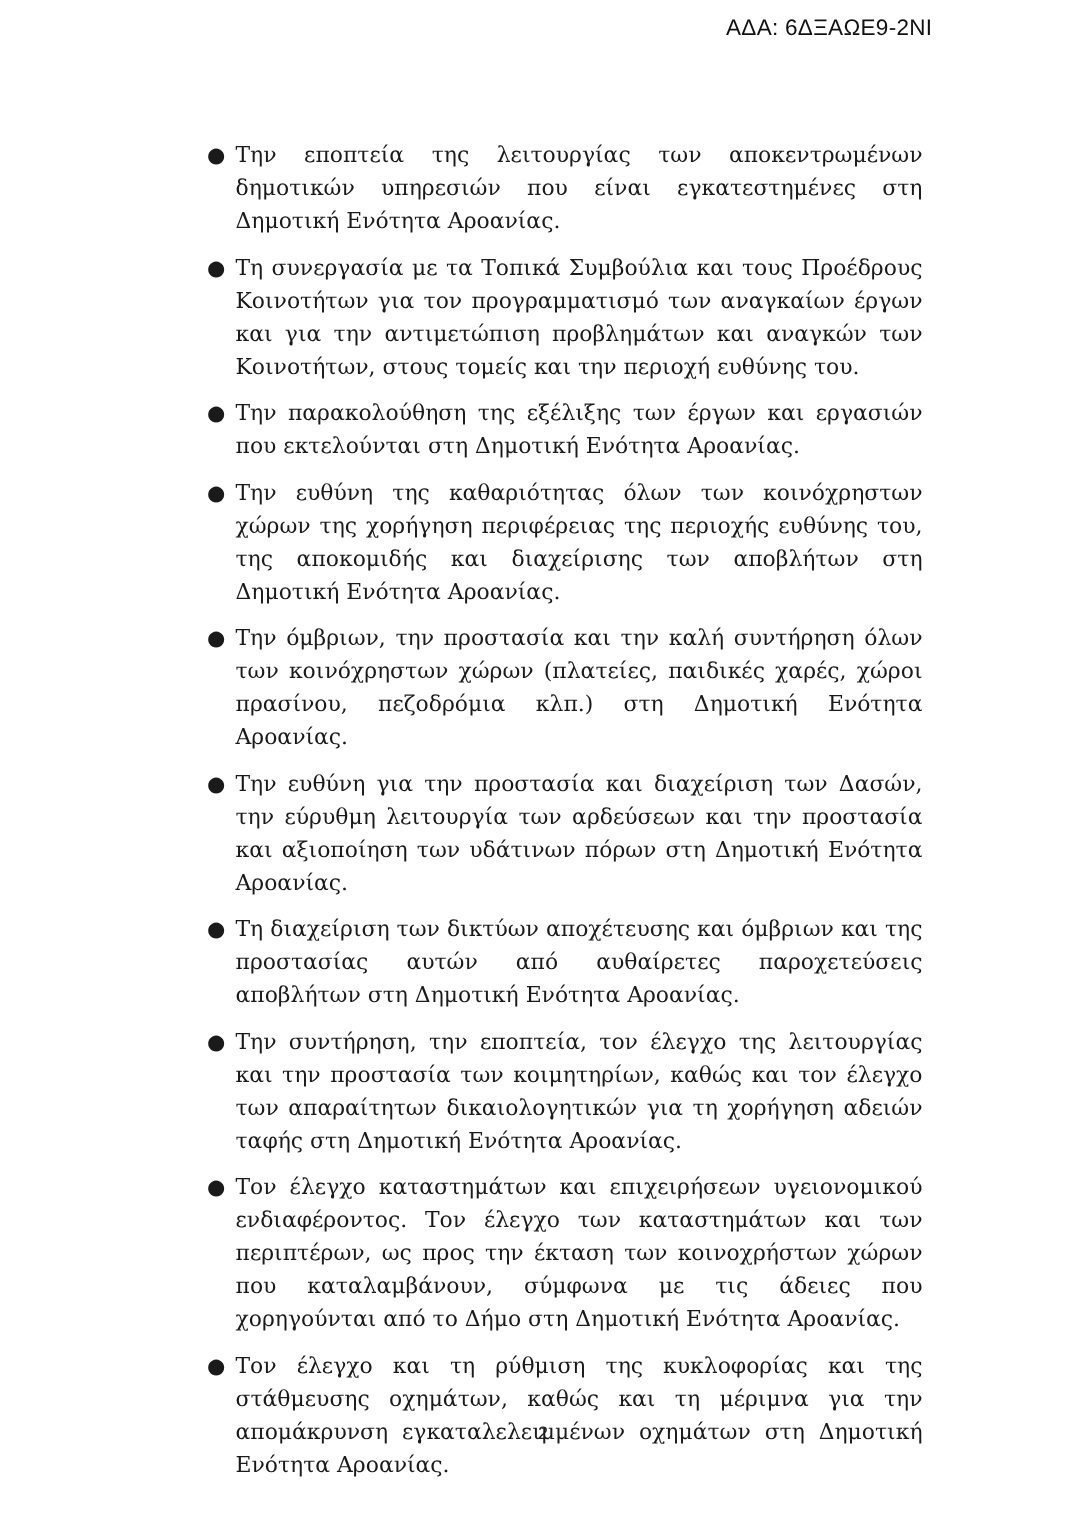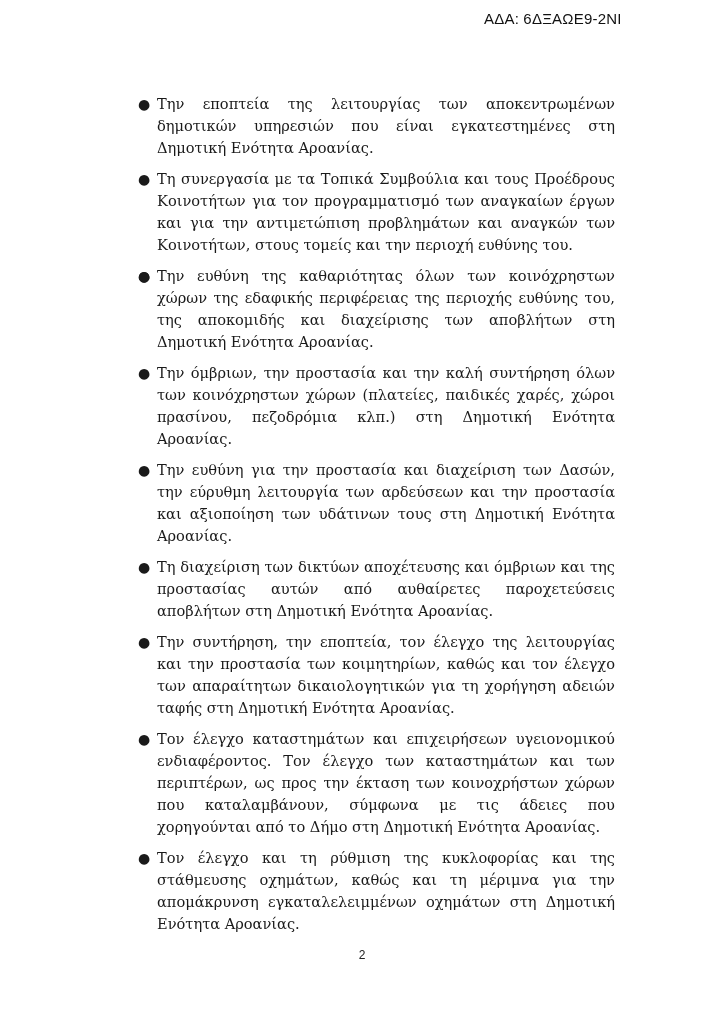--- a/index.html
+++ b/index.html
@@ -29,24 +29,24 @@
 </head>
 <body>
 
 <div class="page">
   <div class="ada">ΑΔΑ: 6ΔΞΑΩΕ9-2ΝΙ</div>
 
   <div class="content">
     <ul class="items">
       <li><span class="bullet">●</span><span>Την εποπτεία της λειτουργίας των αποκεντρωμένων δημοτικών υπηρεσιών που είναι εγκατεστημένες στη Δημοτική Ενότητα Αροανίας.</span></li>
       <li><span class="bullet">●</span><span>Τη συνεργασία με τα Τοπικά Συμβούλια και τους Προέδρους Κοινοτήτων για τον προγραμματισμό των αναγκαίων έργων και για την αντιμετώπιση προβλημάτων και αναγκών των Κοινοτήτων, στους τομείς και την περιοχή ευθύνης του.</span></li>
-      <li><span class="bullet">●</span></li>
-      <li><span class="bullet">●</span><span>Την ευθύνη της καθαριότητας όλων των κοινόχρηστων χώρων της εδαφικής περιφέρειας της περιοχής ευθύνης του, της αποκομιδής και διαχείρισης των αποβλήτων στη Δημοτική Ενότητα Αροανίας.</span></li>
+      <li><span class="bullet">●</span><span>Την παρακολούθηση της εξέλιξης των έργων και εργασιών που εκτελούνται στη Δημοτική Ενότητα Αροανίας.</span></li>
+      <li><span class="bullet">●</span><span>Την ευθύνη της καθαριότητας όλων των κοινόχρηστων χώρων της χορήγηση περιφέρειας της περιοχής ευθύνης του, της αποκομιδής και διαχείρισης των αποβλήτων στη Δημοτική Ενότητα Αροανίας.</span></li>
       <li><span class="bullet">●</span><span>Την όμβριων, την προστασία και την καλή συντήρηση όλων των κοινόχρηστων χώρων (πλατείες, παιδικές χαρές, χώροι πρασίνου, πεζοδρόμια κλπ.) στη Δημοτική Ενότητα Αροανίας.</span></li>
-      <li><span class="bullet">●</span><span>Την ευθύνη για την προστασία και διαχείριση των Δασών, την εύρυθμη λειτουργία των αρδεύσεων και την προστασία και αξιοποίηση των υδάτινων τους στη Δημοτική Ενότητα Αροανίας.</span></li>
+      <li><span class="bullet">●</span><span>Την ευθύνη για την προστασία και διαχείριση των Δασών, την εύρυθμη λειτουργία των αρδεύσεων και την προστασία και αξιοποίηση των υδάτινων πόρων στη Δημοτική Ενότητα Αροανίας.</span></li>
       <li><span class="bullet">●</span><span>Τη διαχείριση των δικτύων αποχέτευσης και όμβριων και της προστασίας αυτών από αυθαίρετες παροχετεύσεις αποβλήτων στη Δημοτική Ενότητα Αροανίας.</span></li>
       <li><span class="bullet">●</span><span>Την συντήρηση, την εποπτεία, τον έλεγχο της λειτουργίας και την προστασία των κοιμητηρίων, καθώς και τον έλεγχο των απαραίτητων δικαιολογητικών για τη χορήγηση αδειών ταφής στη Δημοτική Ενότητα Αροανίας.</span></li>
       <li><span class="bullet">●</span><span>Τον έλεγχο καταστημάτων και επιχειρήσεων υγειονομικού ενδιαφέροντος. Τον έλεγχο των καταστημάτων και των περιπτέρων, ως προς την έκταση των κοινοχρήστων χώρων που καταλαμβάνουν, σύμφωνα με τις άδειες που χορηγούνται από το Δήμο στη Δημοτική Ενότητα Αροανίας.</span></li>
       <li><span class="bullet">●</span><span>Τον έλεγχο και τη ρύθμιση της κυκλοφορίας και της στάθμευσης οχημάτων, καθώς και τη μέριμνα για την απομάκρυνση εγκαταλελειμμένων οχημάτων στη Δημοτική Ενότητα Αροανίας.</span></li>
     </ul>
   </div>
 
   <div class="page-num">2</div>
 </div>
 

